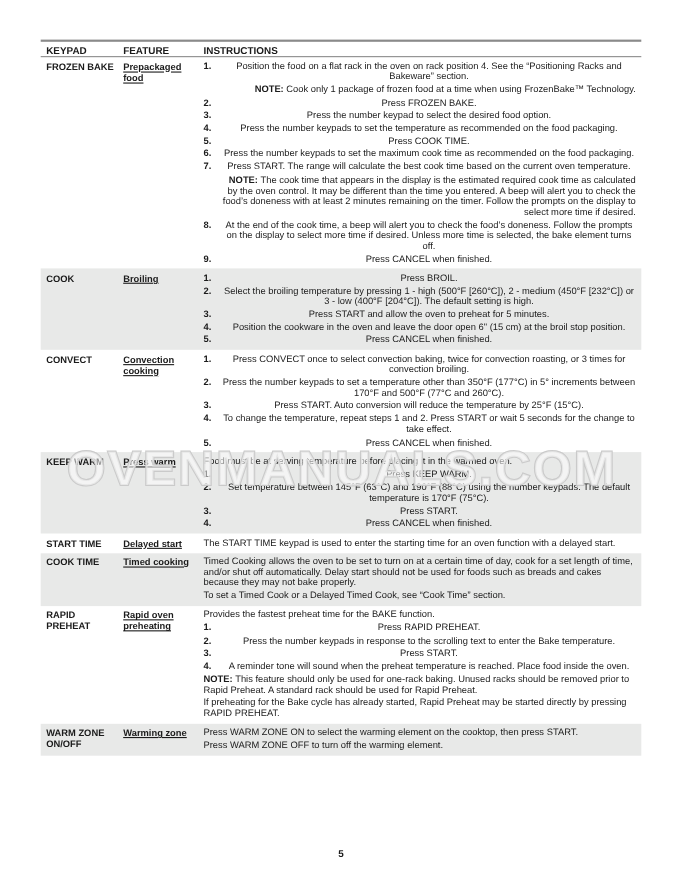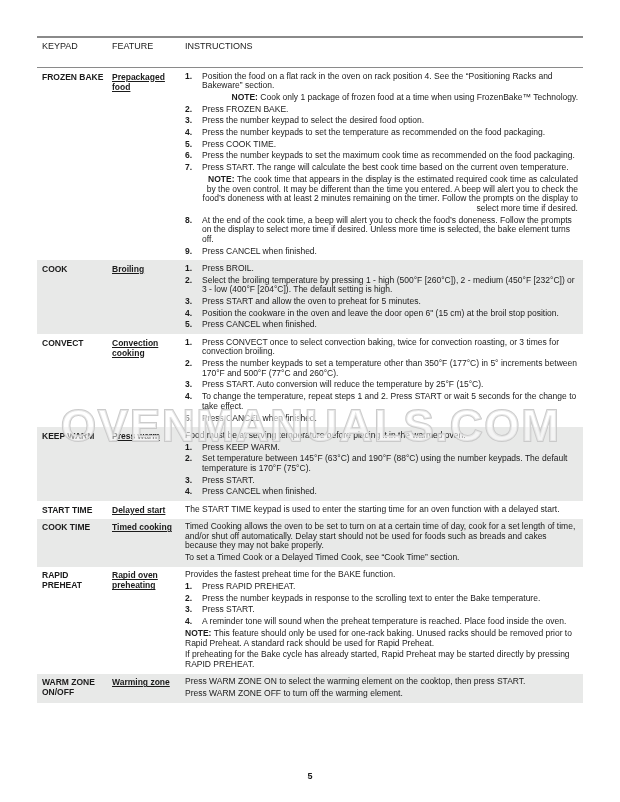--- a/index.html
+++ b/index.html
@@ -6,37 +6,37 @@
   .page{
     position:relative;width:620px;height:802px;background:#ffffff;
     font-family:"Liberation Sans", sans-serif;color:#1b1b1b;overflow:hidden;
   }
   .feature-table{
     position:absolute;left:37px;top:36px;width:546px;
     border-top:2px solid #8a8a8a;
   }
   .header-row{
     display:grid;grid-template-columns:75px 73px 1fr;
-    padding:3px 0 16px 0;border-bottom:1.5px solid #8a8a8a;
-    font-weight:normal;font-size:9px;line-height:10px;
+    padding:3px 0 0 0;border-bottom:1.5px solid #8a8a8a;
+    font-weight:bold;font-size:9px;line-height:10px;
   }
   .header-row .hc1{padding-left:5px;}
   .trow{
     display:grid;grid-template-columns:75px 73px 1fr;
     padding:3.5px 0 4px 0;
   }
   .trow.shaded{background:#e8e9e8;}
   .cell-keypad{padding-left:5px;padding-right:4px;font-weight:bold;font-size:8.5px;line-height:10px;}
   .cell-feature{padding-right:6px;font-weight:bold;font-size:8.5px;line-height:10px;text-decoration:underline;}
   .cell-instructions{padding-right:5px;font-size:8.5px;line-height:9.7px;}
   .block{margin-top:2px;}
   .block:first-child{margin-top:0;}
   .step{display:flex;}
   .step-num{flex:none;width:17px;font-weight:bold;}
-  .step-body{flex:1;}
+  .step-body{flex:1;text-align:center;}
   .stepnote{padding-left:17px;text-align:right;}
   .note-label{font-weight:bold;}
   .watermark{
     position:absolute;left:55px;top:395px;width:512px;height:62px;
     pointer-events:none;opacity:0.95;
   }
   .page-number{
     position:absolute;left:0;top:771px;width:620px;text-align:center;
     font-weight:bold;font-size:9px;
   }

